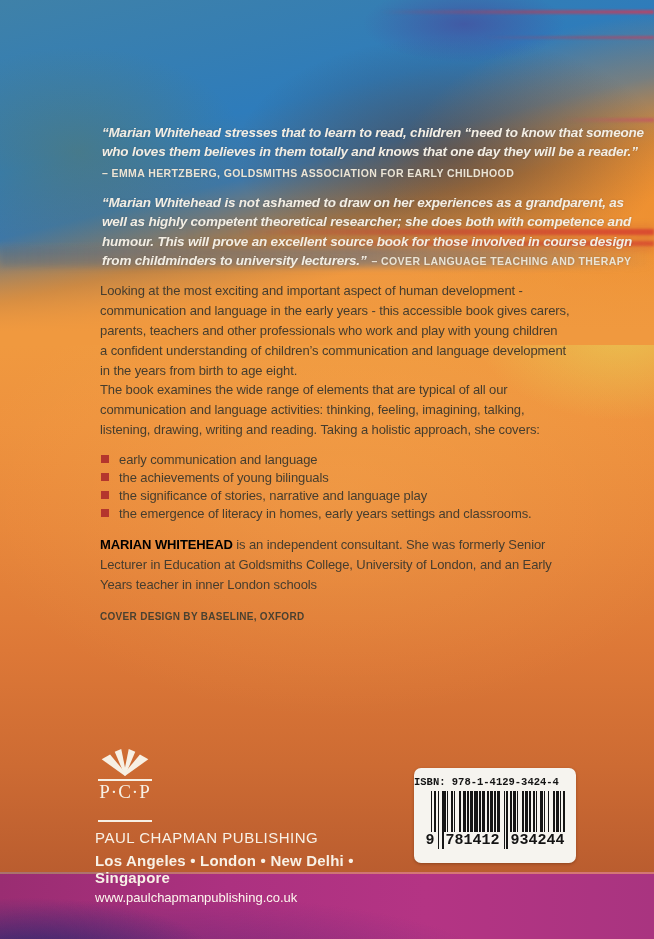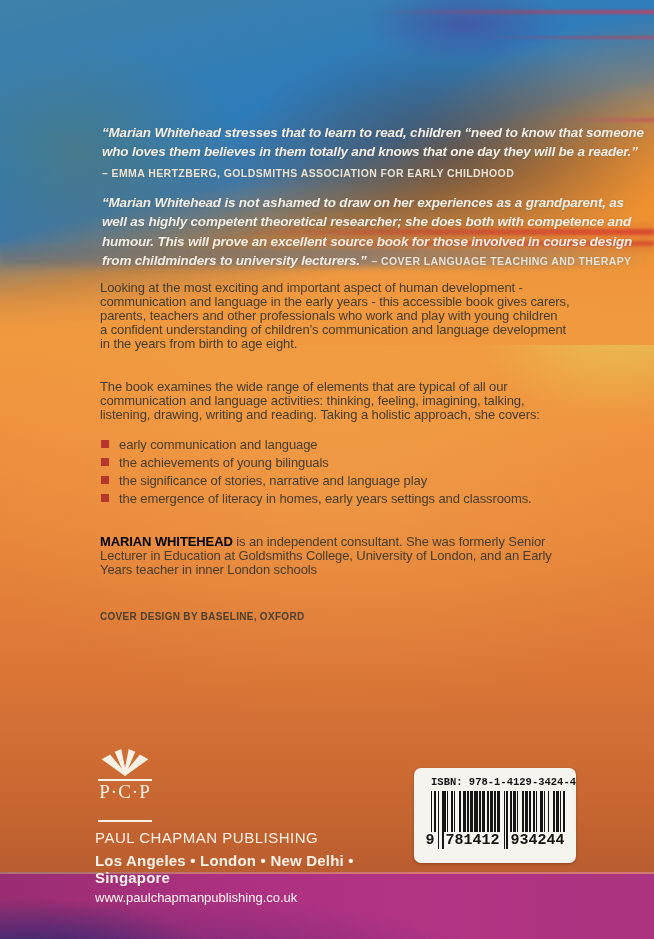--- a/index.html
+++ b/index.html
@@ -65,27 +65,27 @@
     font-size: 10.5px; line-height: 13px; letter-spacing: 0.4px; color: #ebe4d4;
   }
   .attr-inline {
     font-style: normal; font-weight: bold; font-size: 10.5px;
     letter-spacing: 0.4px; color: #ebe4d4; margin-left: 5px;
   }
 
   
   .body-text {
     position: absolute; left: 100px; width: 548px;
-    color: #463d2e; font-size: 13px; line-height: 14px; letter-spacing: -0.1px;
+    color: #463d2e; font-size: 13px; line-height: 20px; letter-spacing: -0.1px;
     white-space: pre-line;
   }
   .p1 { top: 281px; }
   .p2 { top: 380px; }
 
-  .bullets { position: absolute; left: 101px; top: 436px; list-style: none; }
+  .bullets { position: absolute; left: 101px; top: 451px; list-style: none; }
   .bullets li { display: flex; align-items: flex-start; height: 18px; }
   .bullet-sq {
     flex: 0 0 auto; width: 8px; height: 8px; background: #b4362d; margin: 4px 10px 0 0;
   }
   .bullets .btxt { color: #463d2e; font-size: 13px; line-height: 17px; letter-spacing: -0.1px; }
 
   .author { top: 535px; }
   .author .author-name { font-weight: bold; color: #000000; text-align: right; }
 
   .cover-design {
@@ -109,21 +109,21 @@
   .pub-cities  { margin-top: 6px; font-size: 15px; font-weight: bold; letter-spacing: 0.2px; color: #f8f1e6; }
   .pub-web     { margin-top: 4px; font-size: 13px; font-weight: normal; color: #fdf7ee; }
 
   
   .barcode-box {
     position: absolute; left: 414px; top: 768px; width: 162px; height: 95px;
     background: #f6f4ef; border-radius: 7px;
     box-shadow: 0 1px 3px rgba(60,20,0,0.35);
   }
   .isbn {
-    margin-top: 8px; text-align: right; color: #141414;
+    margin-top: 8px; text-align: left; color: #141414;
     font-family: "Liberation Mono", monospace; font-weight: bold;
     font-size: 10.5px; letter-spacing: 0px; white-space: nowrap;
   }
   .bars-wrap { position: relative; width: 140px; height: 58px; margin: 3px auto 0; overflow: hidden; }
   .bars { position: absolute; top: 0; left: 6px; right: 0; height: 100%; font-size: 0; white-space: nowrap; }
   .bars span { display: inline-block; height: 100%; }
   .bars .b { background: #151515; }
   .digits {
     position: absolute; left: 0; right: 0; bottom: 0; height: 17px;
     display: flex; justify-content: center; gap: 7px;

